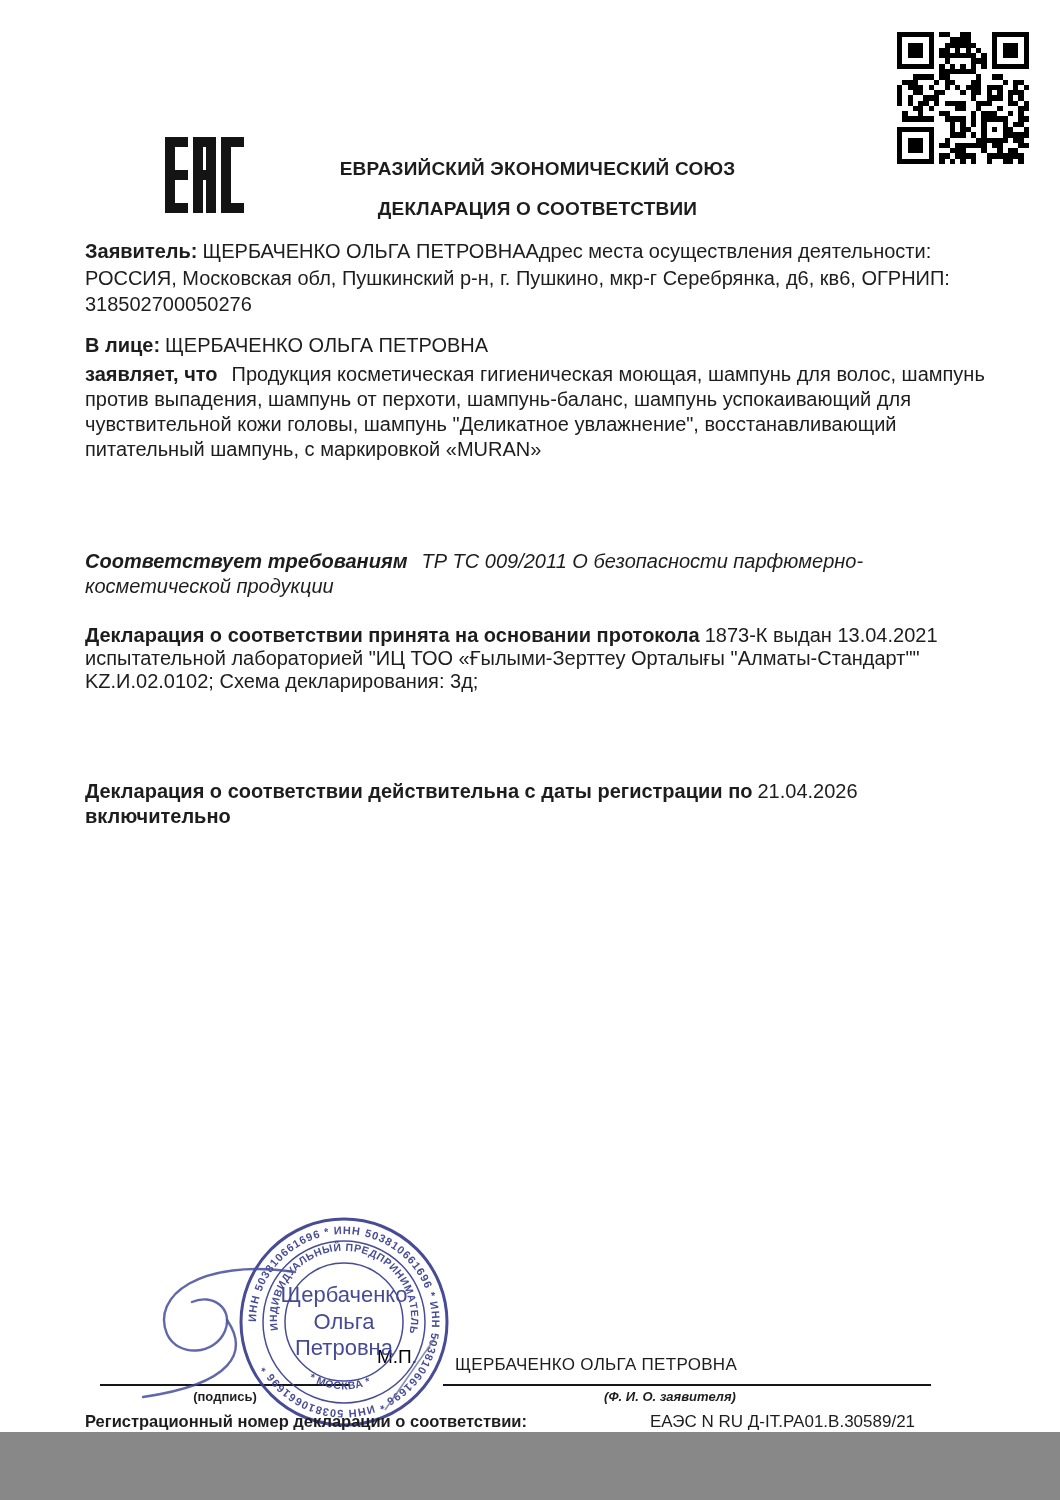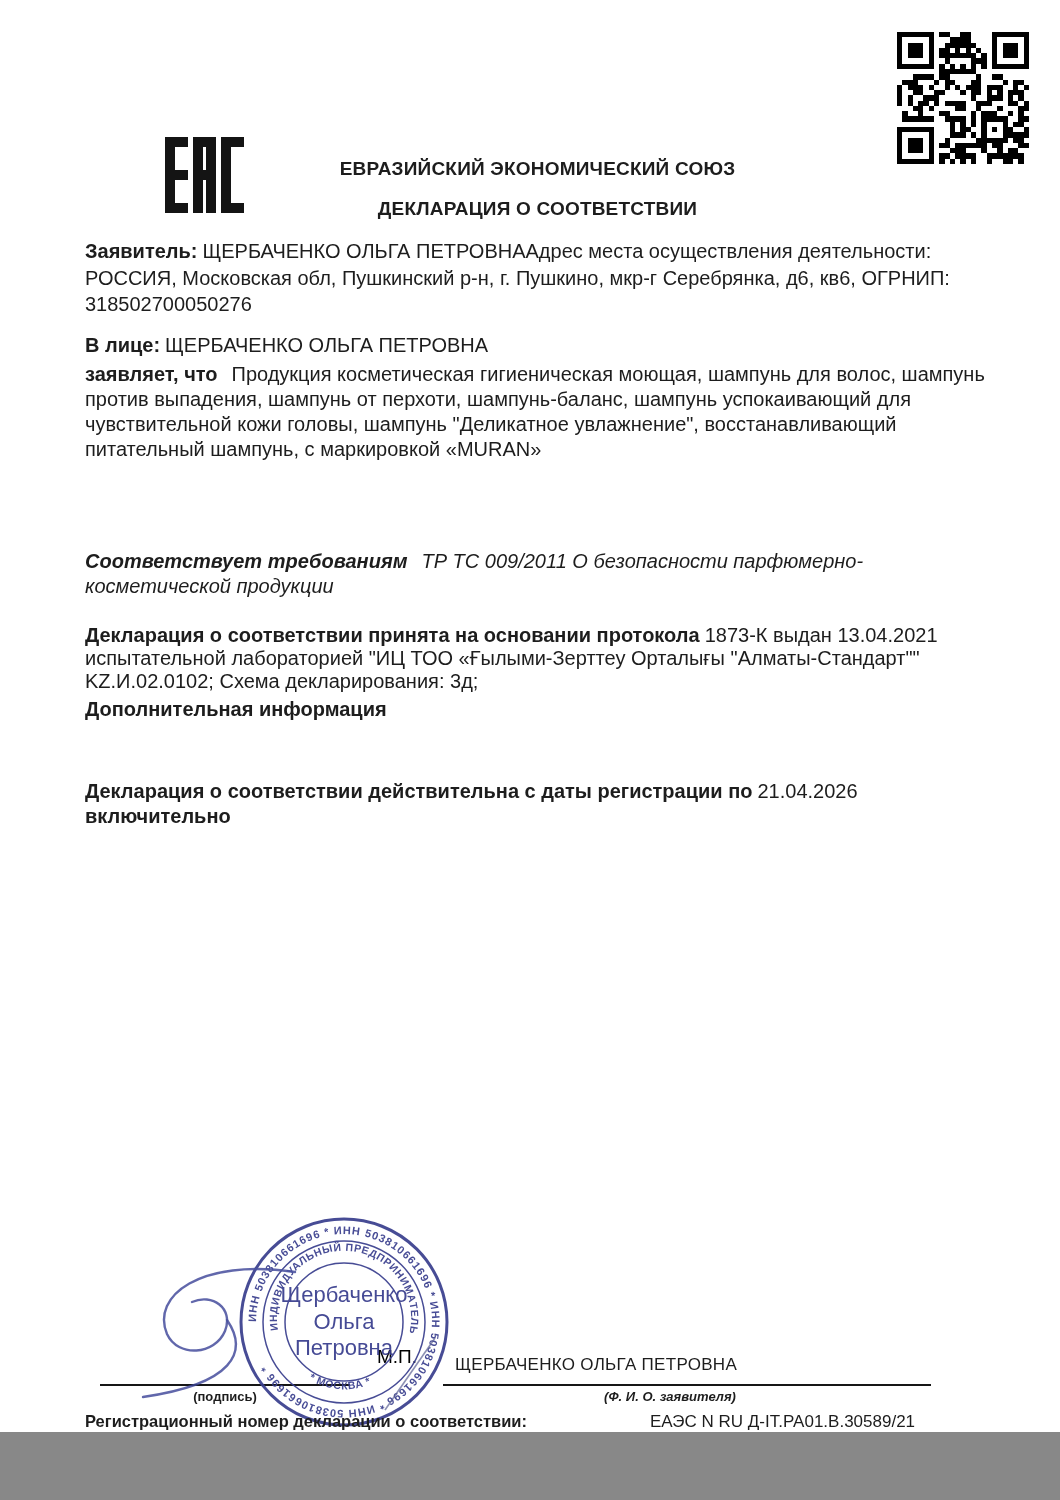--- a/index.html
+++ b/index.html
@@ -427,21 +427,20 @@
 
 
   <div class="para p-conformity">
     <span class="b gap">Соответствует требованиям</span><span>ТР ТС 009/2011 О безопасности парфюмерно-косметической продукции</span>
   </div>
 
   <div class="para p-basis">
     <span class="b sp">Декларация о соответствии принята на основании протокола</span><span>1873-К выдан 13.04.2021 испытательной лабораторией "ИЦ ТОО «Ғылыми-Зерттеу Орталығы "Алматы-Стандарт"" KZ.И.02.0102; Схема декларирования: 3д;</span>
   </div>
 
-  <div class="para p-additional b">Дополнительная информация</div>
 
   <div class="para p-validity">
     <span class="b sp">Декларация о соответствии действительна с даты регистрации по</span><span>21.04.2026</span>
     <div class="b">включительно</div>
   </div>
 
   <div class="mp-mark">М.П.</div>
   <div class="sig-line left"></div>
   <div class="sig-line right"></div>
   <div class="signer-name">ЩЕРБАЧЕНКО ОЛЬГА ПЕТРОВНА</div>

